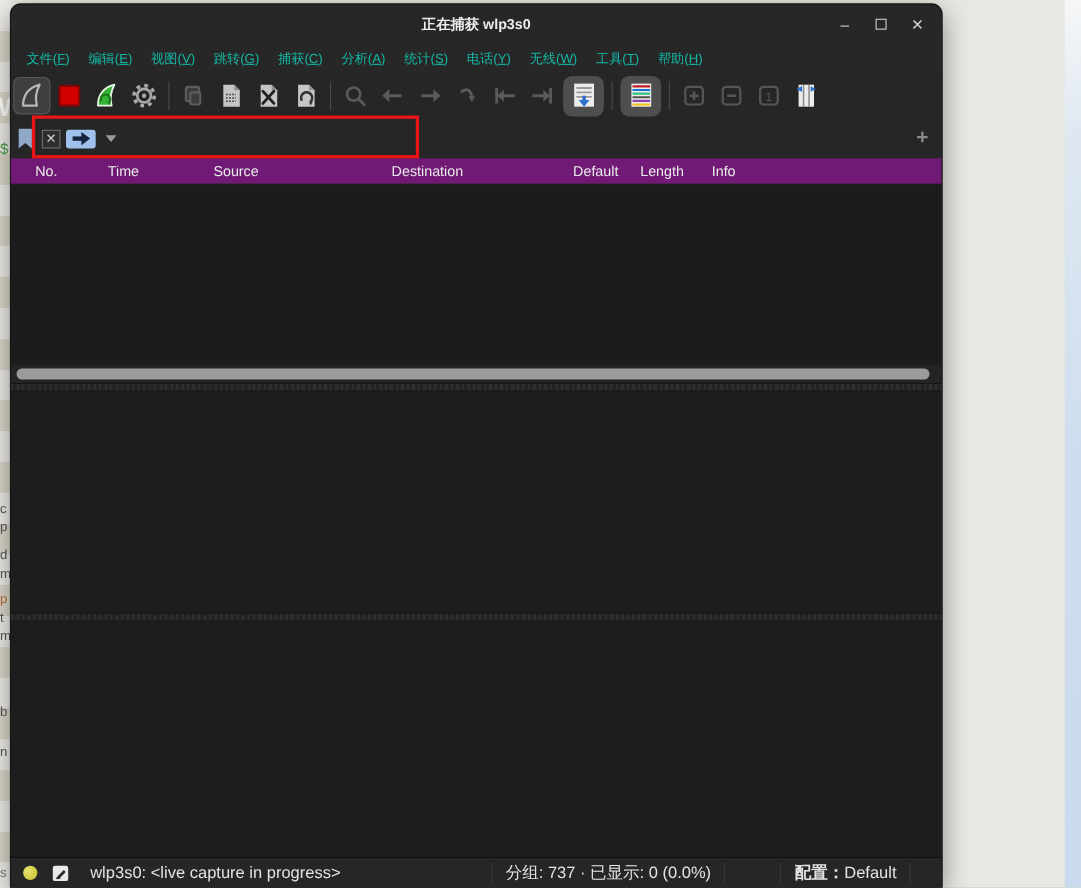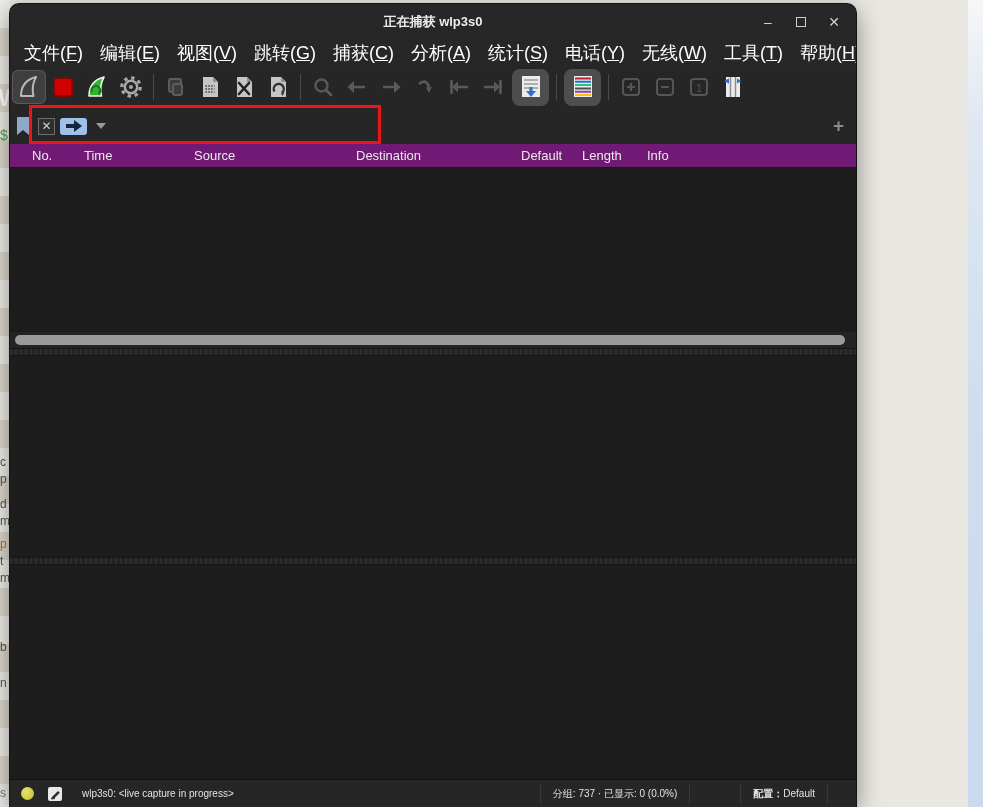--- a/index.html
+++ b/index.html
@@ -23,21 +23,21 @@
     display:flex; align-items:center; justify-content:center; }
   .titlebar .title { color:#ededed; font-size:13px; font-weight:bold; }
   .win-controls { position:absolute; right:14px; top:0; height:36px;
     display:flex; align-items:center; gap:20px; }
   .win-btn { color:#cfcfcf; font-size:14px; width:16px; height:16px; line-height:16px;
     text-align:center; cursor:default; }
   .maxi { width:10px; height:10px; border:1.5px solid #cfcfcf; }
 
   .menubar { height:26px; background:#272727; display:flex; align-items:center;
     padding-left:12px; gap:13px; }
-  .menu-item { color:#ffffff; font-size:18px; white-space:nowrap; padding:2px 2px; }
+  .menu-item { color:#14b8a6; font-size:12px; white-space:nowrap; padding:2px 2px; }
   .menu-item u { text-decoration:underline; }
 
   
   .toolbar { height:42px; background:#262626; display:flex; align-items:center; padding-left:2px; }
   .tb-btn { width:34px; height:34px; display:flex; align-items:center; justify-content:center;
     border-radius:6px; flex:0 0 auto; }
   .tb-btn.hl { background:#3f3f3f; box-shadow:0 0 0 1px #595959 inset; }
   .tb-btn.toggled { background:#4e4e4e; width:37px; height:37px; border-radius:8px; margin:0 2px; }
   .tb-sep { width:1px; height:26px; background:#4a4a4a; margin:0 5px; flex:0 0 auto; }
 
@@ -67,21 +67,21 @@
   .hscroll { height:16px; background:#242424; position:relative; }
   .hthumb { position:absolute; left:5px; top:3px; width:830px; height:10px;
     border-radius:5px; background:#9b9b9b; }
   .splitter { height:8px; background:#232323; border-top:1px solid #161616; border-bottom:1px solid #161616;
     background-image:repeating-linear-gradient(90deg,#2e2e2e 0 2px,#232323 2px 5px); }
   .pane-details { height:201px; background:#1d1d1d; }
   .pane-bytes { height:214px; background:#1d1d1d; }
 
   
   .statusbar { height:28px; background:#262626; border-top:1px solid #111;
-    display:flex; align-items:center; font-size:10px; color:#e3e3e3; }
+    display:flex; align-items:center; font-size:15px; color:#e3e3e3; }
   .expert-dot { width:13px; height:13px; border-radius:50%; margin-left:11px;
     background:radial-gradient(circle at 35% 35%, #e5e270, #cdc93c 70%, #a8a42e); }
   .note-icon { margin-left:13px; display:flex; }
   .cap-text { margin-left:19px; white-space:nowrap; }
   .sb-spacer { flex:1; }
   .sb-seg { padding:0 12px; border-left:1px solid #383838; border-right:1px solid #383838;
     height:20px; display:flex; align-items:center; white-space:nowrap; }
   .seg-pkts { margin-right:50px; }
   .seg-prof { margin-right:28px; }
   svg { display:block; }
@@ -344,21 +344,21 @@
         </span>
     </div>
     <div class="caret-down"></div>
     <div class="plusbtn">+</div>
   </div>
 
   <div class="red-box"></div>
 
   <div class="pkt-header">
     <span style="left:22px">No.</span>
-    <span style="left:74px">Time</span>
+    <span style="left:88px">Time</span>
     <span style="left:184px">Source</span>
     <span style="left:346px">Destination</span>
     <span style="left:511px">Default</span>
     <span style="left:572px">Length</span>
     <span style="left:637px">Info</span>
   </div>
 
   <div class="pkt-list"></div>
   <div class="hscroll">
     <div class="hthumb"></div>

